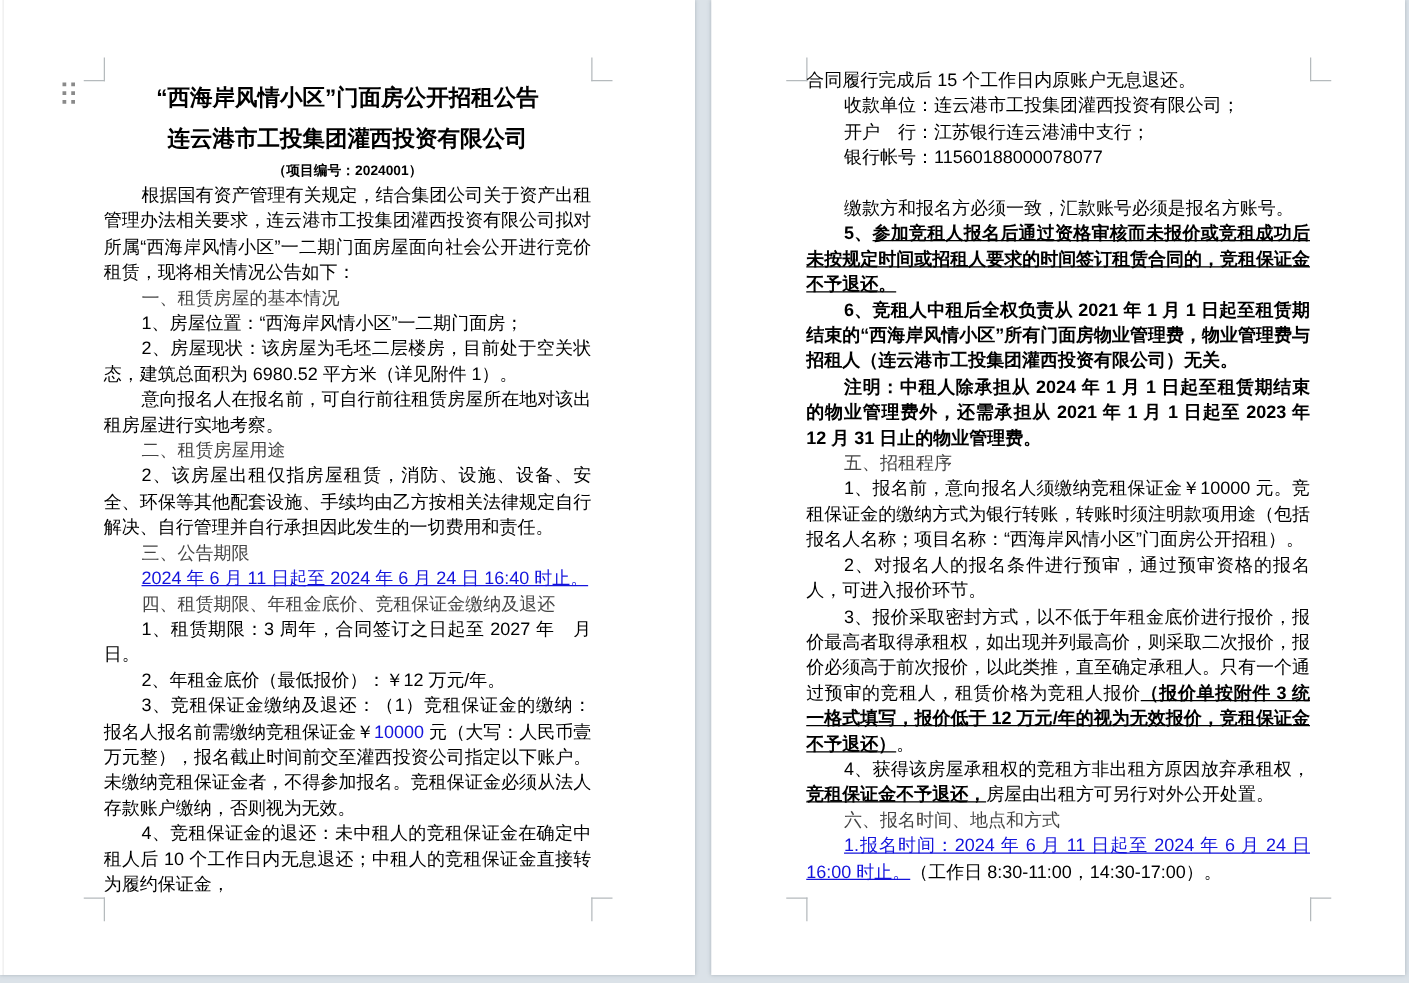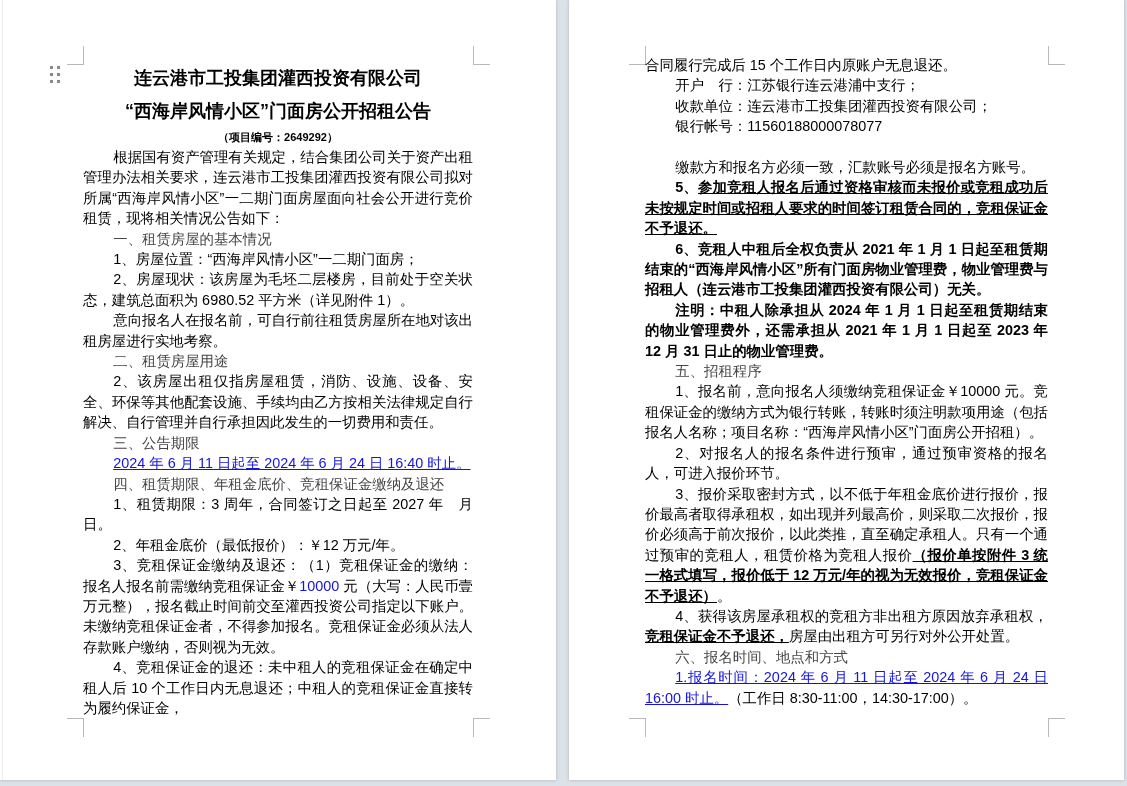--- a/index.html
+++ b/index.html
@@ -57,23 +57,23 @@
     <span class="mark br"></span>
     <div class="handle">
       <span class="dot"></span>
       <span class="dot"></span>
       <span class="dot"></span>
       <span class="dot"></span>
       <span class="dot"></span>
       <span class="dot"></span>
     </div>
     <div class="content">
+        <div class="t1"><span>“西海岸风情小区”门面房公开招租公告</span></div>
         <div class="t1"><span>连云港市工投集团灌西投资有限公司</span></div>
-        <div class="t1"><span>“西海岸风情小区”门面房公开招租公告</span></div>
-        <div class="sub"><span>（项目编号：2649292）</span></div>
+        <div class="sub"><span>（项目编号：2024001）</span></div>
         <div class="p ind"><span>根据国有资产管理有关规定，结合集团公司关于资产出租管理办法相关要求，连云港市工投集团灌西投资有限公司拟对所属“西海岸风情小区”一二期门面房屋面向社会公开进行竞价租赁，现将相关情况公告如下：</span></div>
         <div class="h"><span>一、租赁房屋的基本情况</span></div>
         <div class="p ind"><span>1、房屋位置：“西海岸风情小区”一二期门面房；</span></div>
         <div class="p ind"><span>2、房屋现状：该房屋为毛坯二层楼房，目前处于空关状态，建筑总面积为 6980.52 平方米（详见附件 1）。</span></div>
         <div class="p ind"><span>意向报名人在报名前，可自行前往租赁房屋所在地对该出租房屋进行实地考察。</span></div>
         <div class="h"><span>二、租赁房屋用途</span></div>
         <div class="p ind"><span>2、该房屋出租仅指房屋租赁，消防、设施、设备、安全、环保等其他配套设施、手续均由乙方按相关法律规定自行解决、自行管理并自行承担因此发生的一切费用和责任。</span></div>
         <div class="h"><span>三、公告期限</span></div>
         <div class="p ind"><span class="run-blueu">2024 年 6 月 11 日起至 2024 年 6 月 24 日 16:40 时止。</span></div>
         <div class="h"><span>四、租赁期限、年租金底价、竞租保证金缴纳及退还</span></div>
@@ -84,22 +84,22 @@
       </div>
   </div>
 
   <div class="page page2">
     <span class="mark tl"></span>
     <span class="mark tr"></span>
     <span class="mark bl"></span>
     <span class="mark br"></span>
     <div class="content">
         <div class="p"><span>合同履行完成后 15 个工作日内原账户无息退还。</span></div>
+        <div class="p ind"><span>收款单位：连云港市工投集团灌西投资有限公司；</span></div>
         <div class="p ind"><span>开户　行：江苏银行连云港浦中支行；</span></div>
-        <div class="p ind"><span>收款单位：连云港市工投集团灌西投资有限公司；</span></div>
         <div class="p ind"><span>银行帐号：11560188000078077</span></div>
         <div class="gapline"></div>
         <div class="p ind"><span>缴款方和报名方必须一致，汇款账号必须是报名方账号。</span></div>
         <div class="p ind"><span class="run-b">5、</span><span class="run-bu">参加竞租人报名后通过资格审核而未报价或竞租成功后未按规定时间或招租人要求的时间签订租赁合同的，竞租保证金不予退还。</span></div>
         <div class="p ind"><span class="run-b">6、竞租人中租后全权负责从 2021 年 1 月 1 日起至租赁期结束的“西海岸风情小区”所有门面房物业管理费，物业管理费与招租人（连云港市工投集团灌西投资有限公司）无关。</span></div>
         <div class="p ind"><span class="run-b">注明：中租人除承担从 2024 年 1 月 1 日起至租赁期结束的物业管理费外，还需承担从 2021 年 1 月 1 日起至 2023 年 12 月 31 日止的物业管理费。</span></div>
         <div class="h"><span>五、招租程序</span></div>
         <div class="p ind"><span>1、报名前，意向报名人须缴纳竞租保证金￥10000 元。竞租保证金的缴纳方式为银行转账，转账时须注明款项用途（包括报名人名称；项目名称：“西海岸风情小区”门面房公开招租）。</span></div>
         <div class="p ind"><span>2、对报名人的报名条件进行预审，通过预审资格的报名人，可进入报价环节。</span></div>
         <div class="p ind"><span>3、报价采取密封方式，以不低于年租金底价进行报价，报价最高者取得承租权，如出现并列最高价，则采取二次报价，报价必须高于前次报价，以此类推，直至确定承租人。只有一个通过预审的竞租人，租赁价格为竞租人报价</span><span class="run-bu">（报价单按附件 3 统一格式填写，报价低于 12 万元/年的视为无效报价，竞租保证金不予退还）</span><span>。</span></div>

